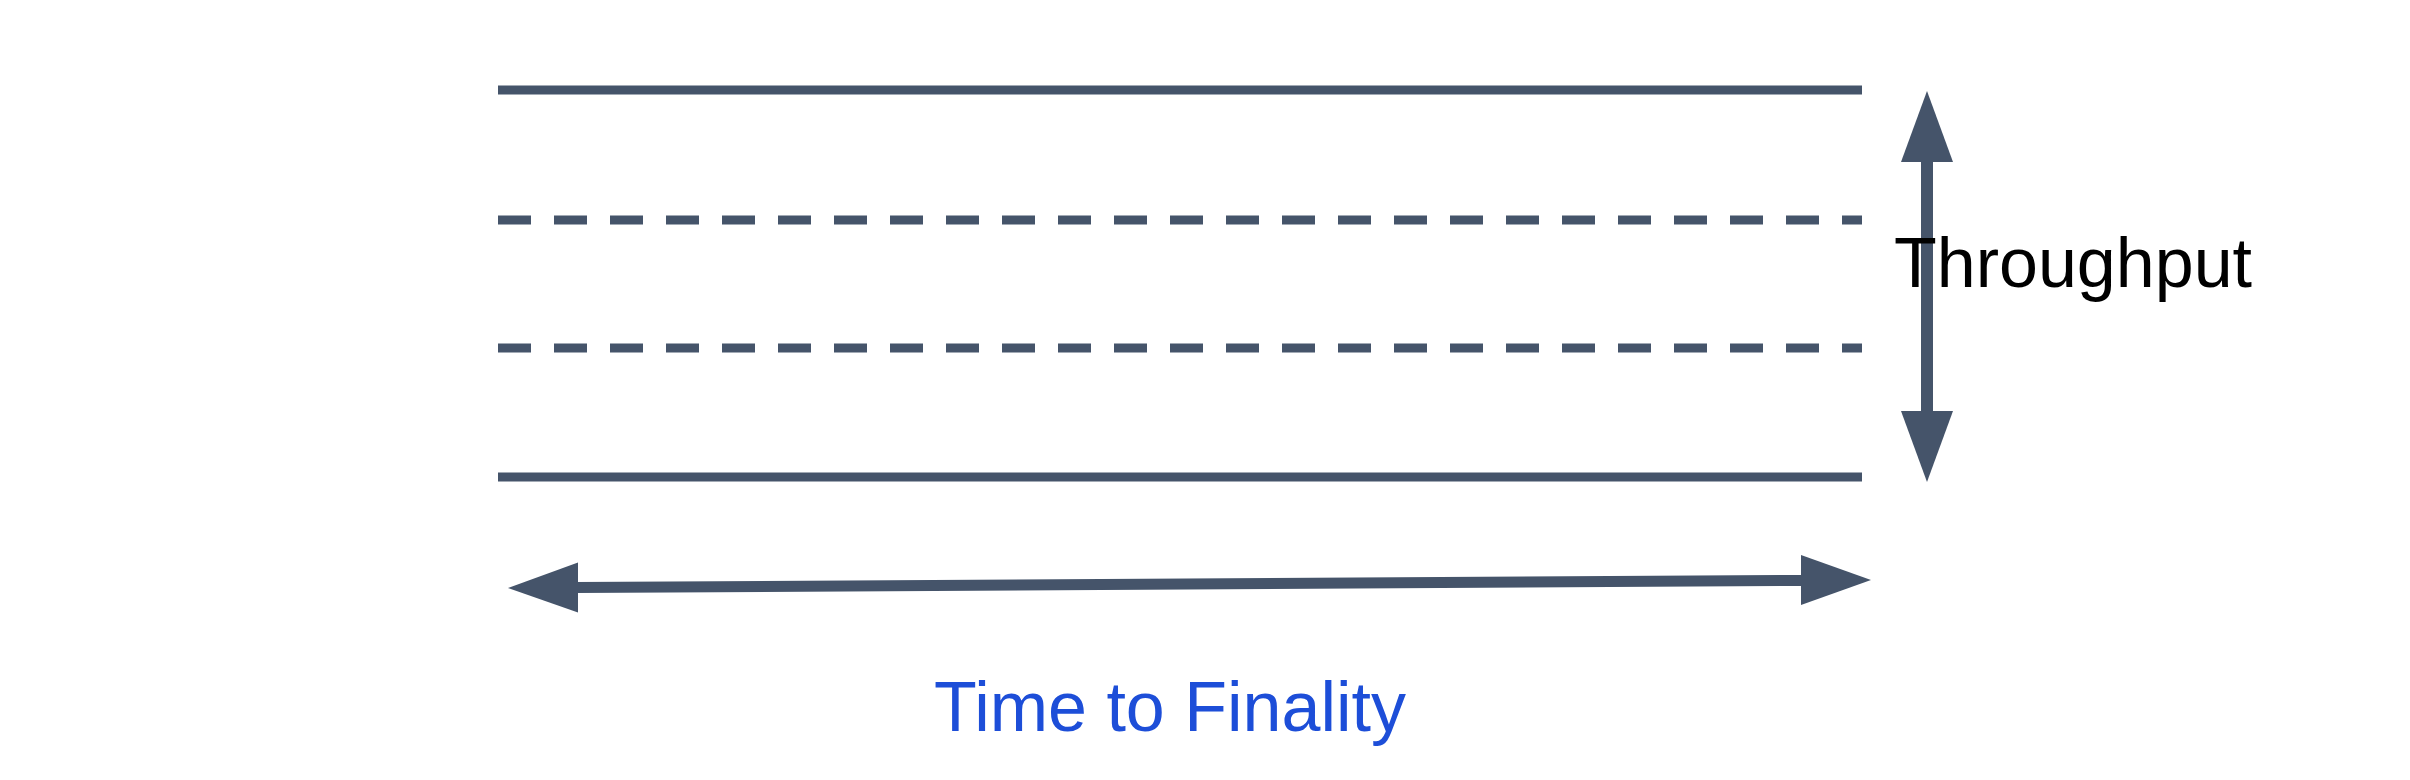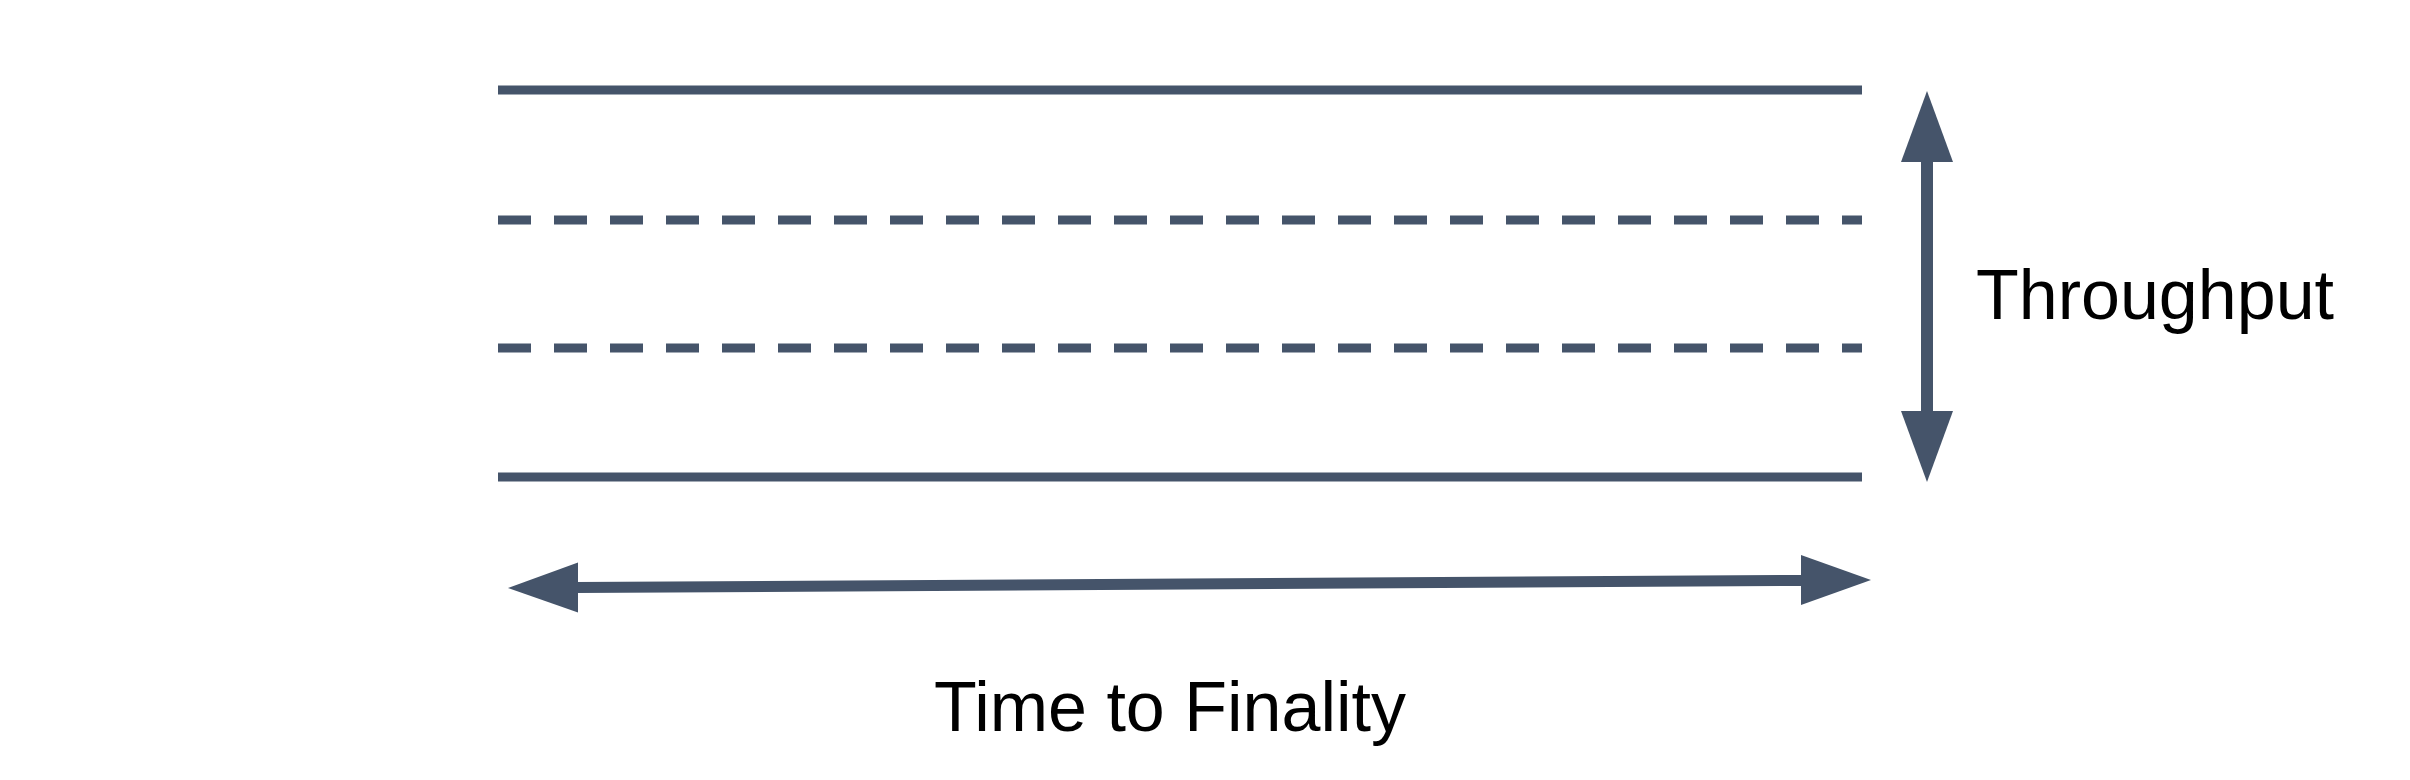--- a/index.html
+++ b/index.html
@@ -23,23 +23,22 @@
     display: block;
   }
   .label {
     position: absolute;
     font-size: 70px;
     line-height: 1;
     white-space: nowrap;
     letter-spacing: 0;
   }
   .label-throughput {
-    left: 1976px;
+    left: 1894px;
     top: 228px;
-    margin-top: 32px;
   }
   .label-ttf {
     left: 934px;
     top: 672px;
   }
 </style>
 </head>
 <body>
 
 <div class="canvas">
@@ -62,15 +61,15 @@
 
     <g>
       <line x1="576" y1="587.6" x2="1803" y2="580.4" stroke-width="11" stroke="#45546A"></line>
       <polygon points="508,588 578,562.6 578,612.6" fill="#45546A"></polygon>
       <polygon points="1871,580 1801,554.9 1801,604.9" fill="#45546A"></polygon>
     </g>
   </svg>
 
   <div class="label label-throughput" style="color: rgb(0, 0, 0);">Throughput</div>
 
-  <div class="label label-ttf" style="color: #000000;">Time to Finality</div>
+  <div class="label label-ttf" style="color: #1d4ed8;">Time to Finality</div>
 
 </div>
 
 </body></html>

